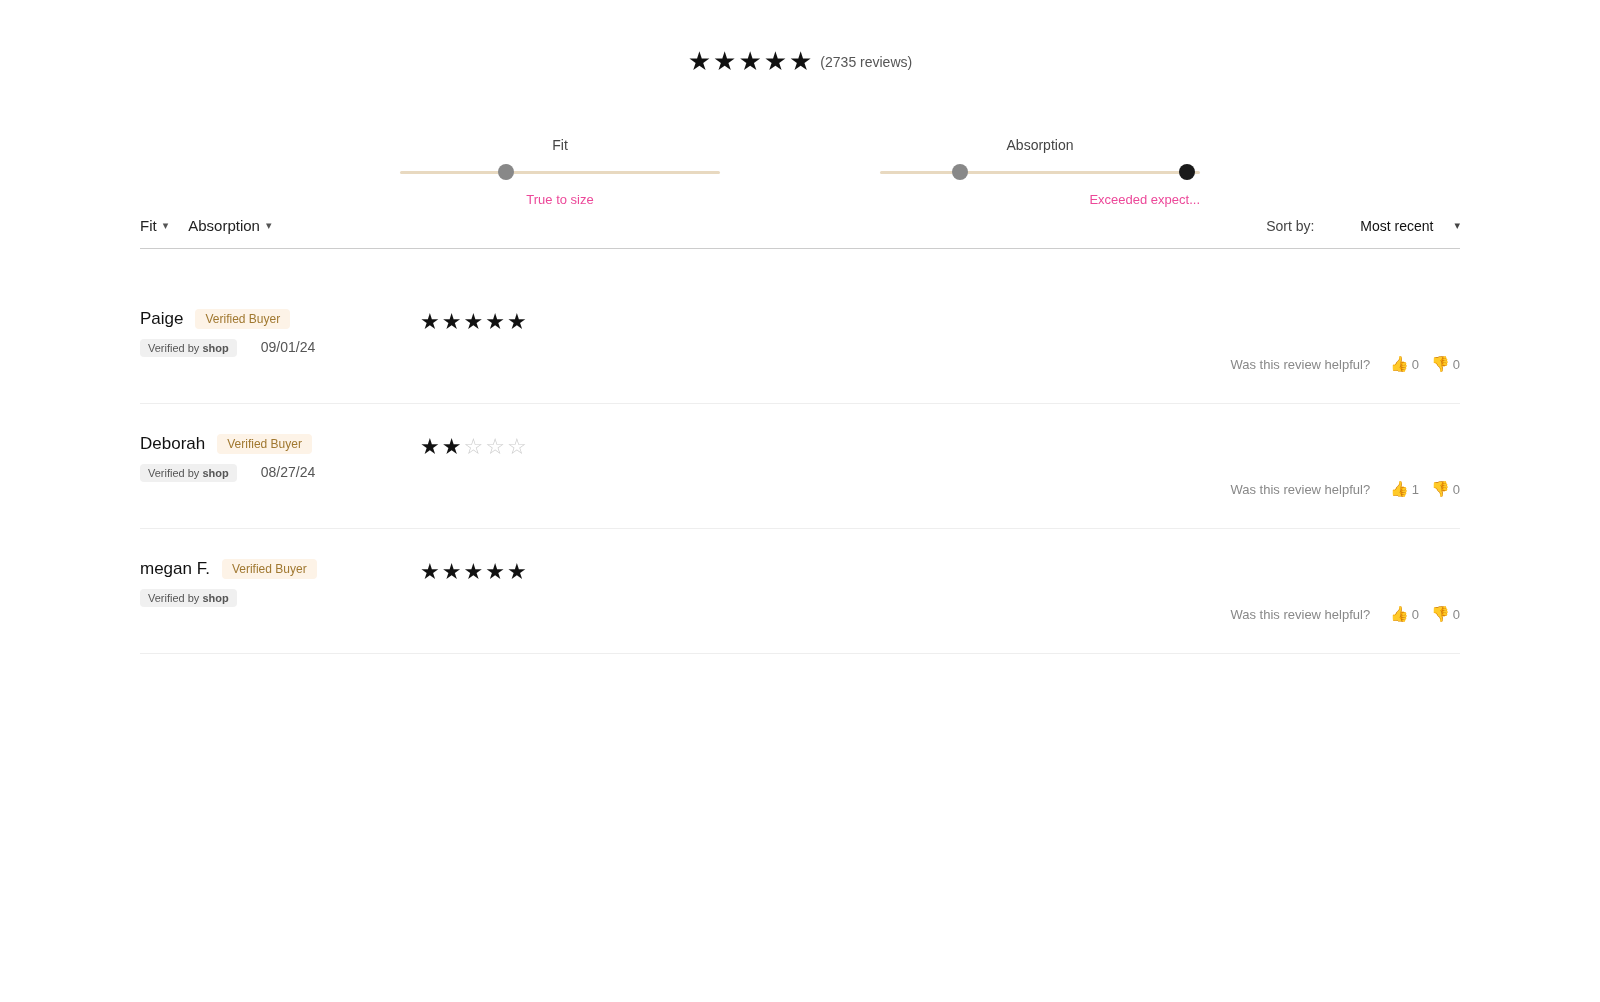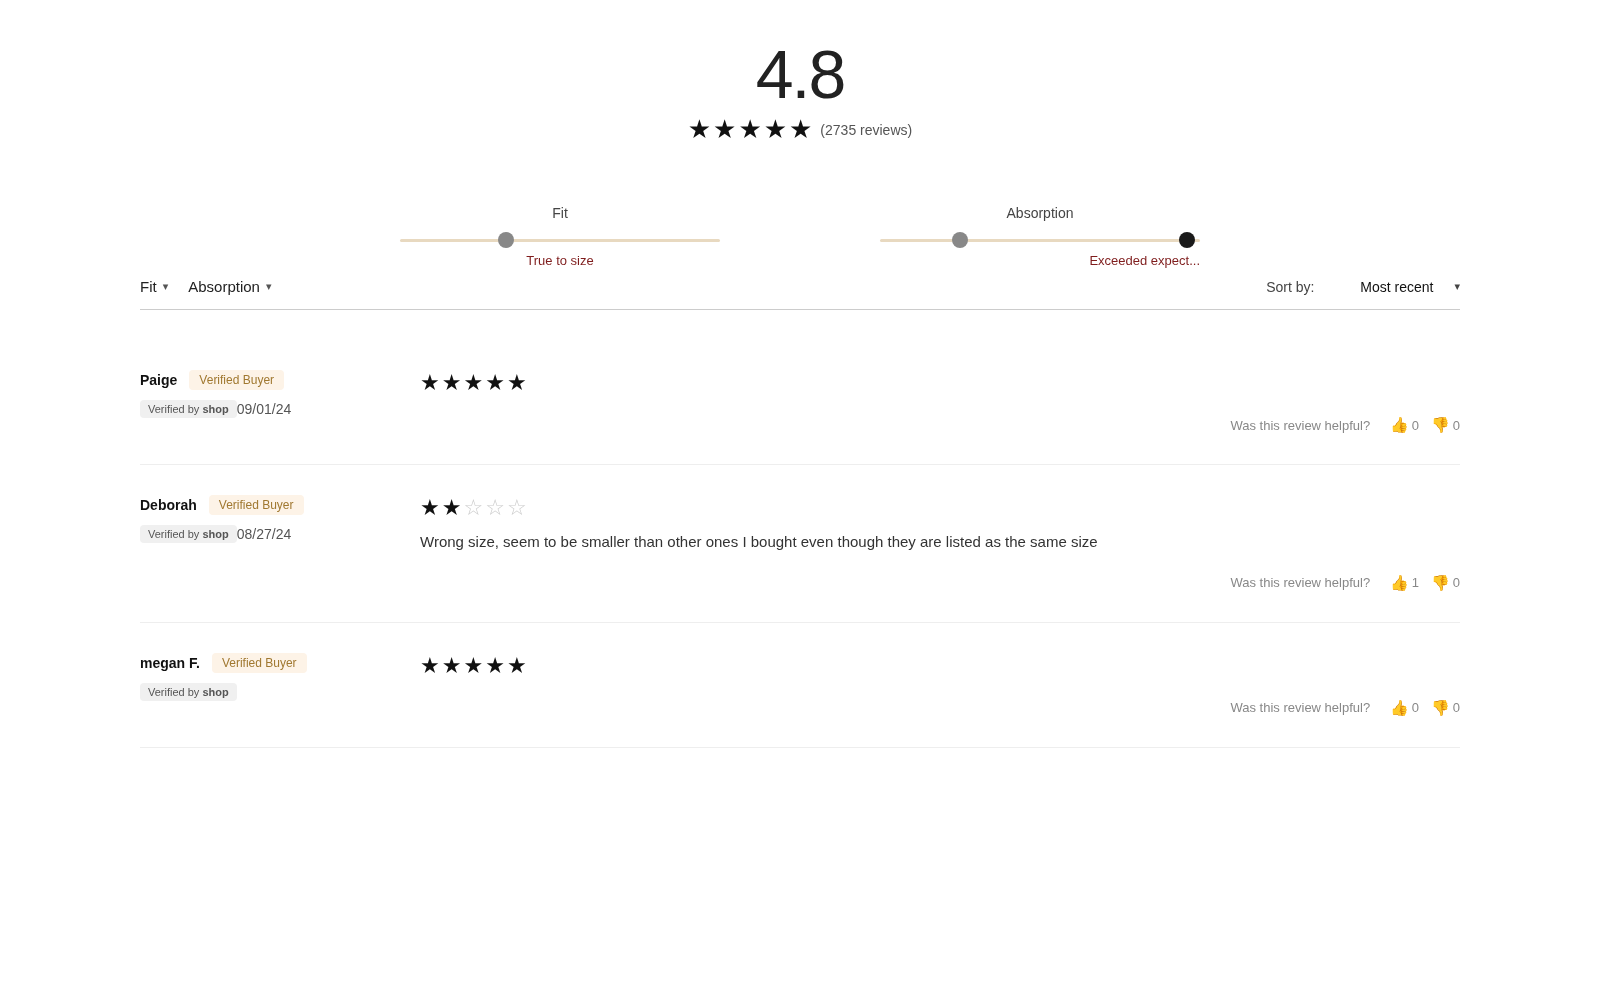--- a/index.html
+++ b/index.html
@@ -84,22 +84,22 @@
       transform: translate(-50%, -50%);
     }
     .slider-dot-gray {
       background: #888;
     }
     .slider-dot-dark {
       background: #1a1a1a;
     }
     .slider-value-label {
       font-size: 13px;
-      color: #7f1d1d;
-      margin-top: 4px;
+      color: #ec4899;
+      margin-top: 11px;
       text-align: center;
     }
 
     
     .write-review-section {
       text-align: center;
       margin: 30px 0 30px;
     }
     .write-review-btn {
       background: #111;
@@ -171,36 +171,35 @@
       display: flex;
       flex-direction: column;
       gap: 10px;
     }
     .reviewer-name-row {
       display: flex;
       align-items: center;
       gap: 12px;
     }
     .reviewer-name {
-      font-size: 14px;
-      font-weight: 700;
+      font-size: 17px;
+      font-weight: 400;
       color: #111;
     }
     .verified-badge {
       background: #fdf3e7;
       color: #a07830;
       font-size: 12px;
       padding: 3px 10px;
       border-radius: 4px;
       font-weight: 400;
     }
     .verified-shop-row {
       display: flex;
-      align-items: center;
-      gap: 0;
+      gap: 24px;
     }
     .verified-shop-badge {
       background: #f0f0f0;
       color: #555;
       font-size: 11px;
       padding: 3px 8px;
       border-radius: 4px;
     }
     .verified-shop-badge span {
       font-weight: 700;
@@ -252,21 +251,20 @@
       font-size: 15px;
       cursor: pointer;
     }
   </style>
 </head>
 <body>
 
 <div class="page-wrapper">
 
   <div class="rating-summary">
-    <div class="rating-number">4.8</div>
     <div class="stars-row">
       <span class="stars-display">★★★★★</span>
       <span class="review-count">(2735 reviews)</span>
     </div>
   </div>
 
   <div class="sliders-row">
 
     <div class="slider-group">
       <div class="slider-label">Fit</div>
@@ -352,21 +350,20 @@
         </div>
         <div class="verified-shop-row">
           <span class="verified-shop-badge">Verified by <span>shop</span></span>
           <span class="review-date">08/27/24</span>
         </div>
       </div>
       <div class="review-content">
         <div class="review-stars">
           <span style="color:#111;">★★</span><span style="color:#ccc;">☆☆☆</span>
         </div>
-        <div class="review-text">Wrong size, seem to be smaller than other ones I bought even though they are listed as the same size</div>
         <div class="review-helpful">
           <span class="helpful-question">Was this review helpful?</span>
           <div class="helpful-thumbs">
             <span class="thumb-item">
               <span class="thumb-icon">👍</span>
               <span>1</span>
             </span>
             <span class="thumb-item">
               <span class="thumb-icon">👎</span>
               <span>0</span>

